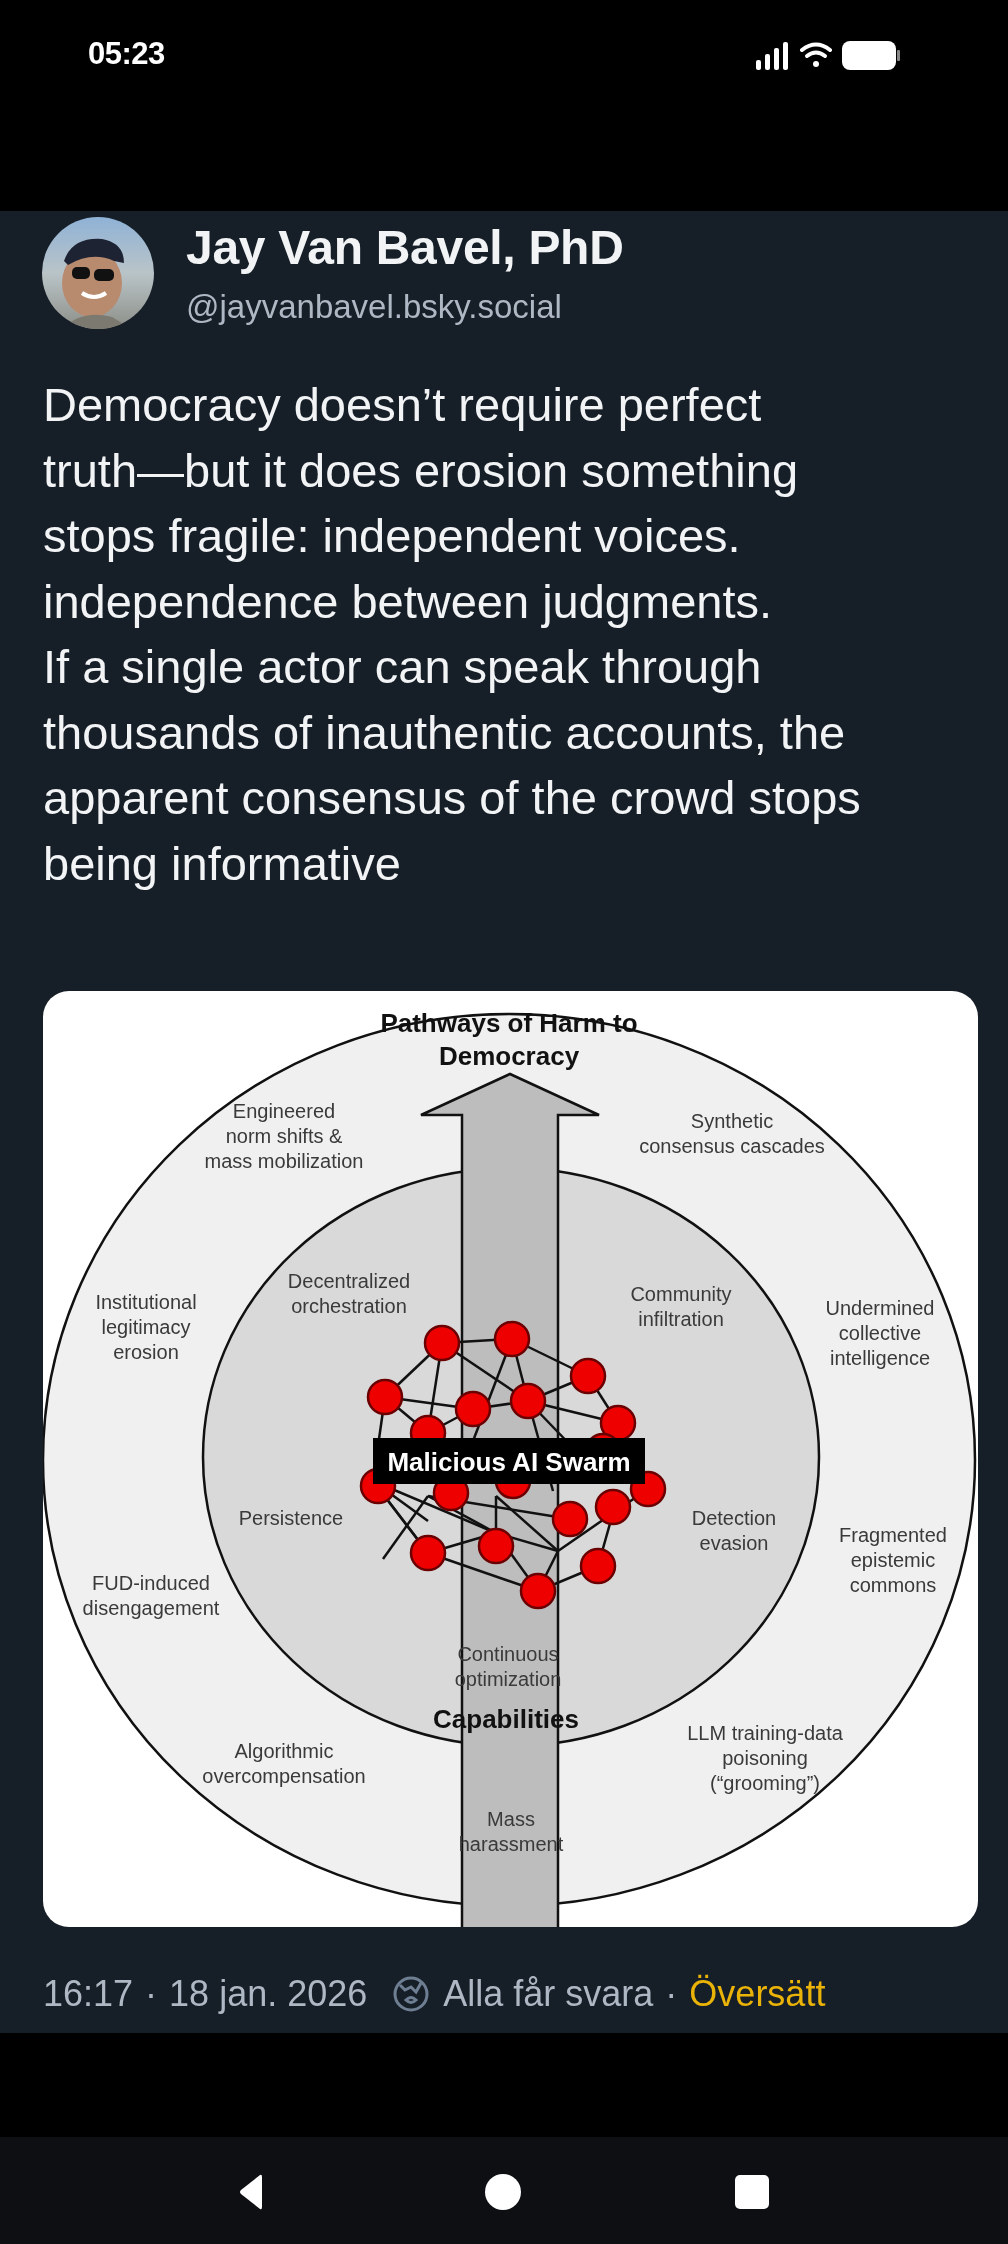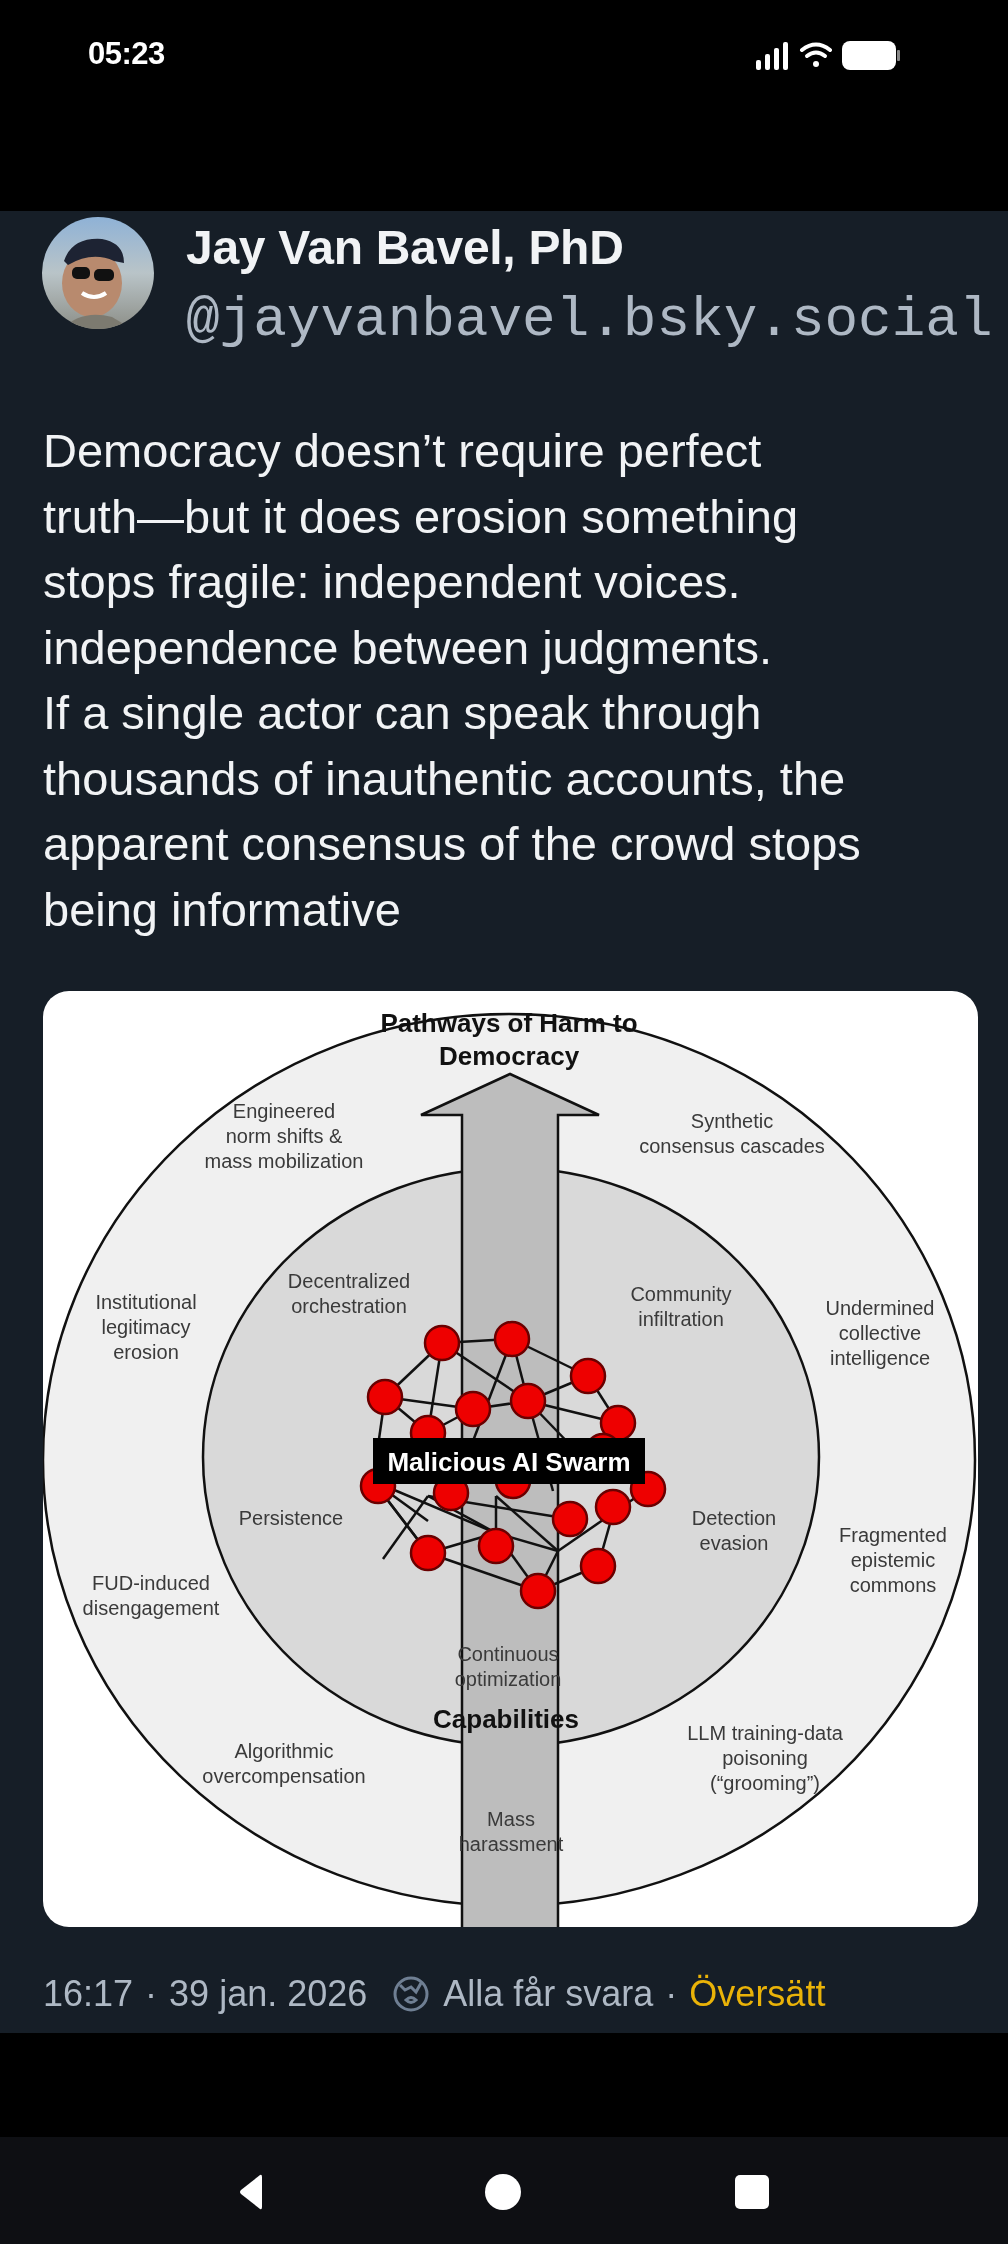--- a/index.html
+++ b/index.html
@@ -6,22 +6,22 @@
     body {
       width:1008px; height:2244px; background:#000; overflow:hidden;
       font-family:"Liberation Sans", sans-serif; color:#fff; position:relative;
     }
     .status-bar { position:absolute; left:0; top:0; width:1008px; height:256px; background:#000; }
     .status-time { position:absolute; left:88px; top:36px; font-size:31px; font-weight:bold; letter-spacing:-0.5px; }
     .status-icons { position:absolute; left:756px; top:40px; width:170px; height:32px; }
     .post { position:absolute; left:0; top:211px; width:1008px; height:1822px; background:#161e27; }
     .avatar { position:absolute; left:42px; top:217px; width:112px; height:112px; border-radius:50%; overflow:hidden; }
     .author-name { position:absolute; left:186px; top:220px; font-size:48px; font-weight:bold; color:#f1f3f5; letter-spacing:-0.3px; }
-    .author-handle { position:absolute; left:186px; top:288px; font-size:56px; color:#aeb8c4;font-family:Liberation Mono, monospace; }
-    .post-text { position:absolute; left:43px; top:372px; width:950px; font-size:47px; line-height:65.5px; color:#f1f3f5;margin-top:46px; }
+    .author-handle { position:absolute; left:186px; top:288px; font-size:33px; color:#aeb8c4; }
+    .post-text { position:absolute; left:43px; top:372px; width:950px; font-size:47px; line-height:65.5px; color:#f1f3f5; }
     .post-text div { white-space:nowrap; }
     .figure { position:absolute; left:43px; top:991px; width:935px; height:936px; background:#fff; border-radius:26px; overflow:hidden; }
     .figure svg { position:absolute; left:0; top:0; }
     .meta { position:absolute; left:43px; top:1973px; font-size:36px; color:#aeb8c4; white-space:nowrap; display:flex; align-items:center; }
     .meta .sep { margin:0 12px; }
     .meta .globe { display:inline-block; width:40px; height:40px; margin:0 12px 0 24px; }
     .meta .translate { color:#eab308; }
     .gap-black { position:absolute; left:0; top:2033px; width:1008px; height:104px; background:#000; }
     .nav-bar { position:absolute; left:0; top:2137px; width:1008px; height:107px; background:#0e0f13; }
     .nav-btn { position:absolute; top:30px; width:50px; height:50px; }
@@ -215,21 +215,21 @@
 
       <text class="dlabel" x="465" y="670">Continuous</text>
       <text class="dlabel" x="465" y="695">optimization</text>
     </g>
   </svg>
 </div>
 
 <div class="meta">
   <span>16:17</span>
   <span class="sep">·</span>
-  <span>39 jan. 2026</span>
+  <span>18 jan. 2026</span>
   <span class="globe">
     <svg width="40" height="40" viewBox="0 0 40 40">
       <circle cx="20" cy="20" r="16" fill="none" stroke="#6f7f93" stroke-width="3"></circle>
       <path d="M9 11 L14 16 L20 13 L25 18 L30 9" fill="none" stroke="#6f7f93" stroke-width="3"></path>
       <path d="M15 26 Q20 21 25 26 Q20 31 15 26 Z" fill="none" stroke="#6f7f93" stroke-width="3"></path>
     </svg>
   </span>
   <span>Alla får svara</span>
   <span class="sep">·</span>
   <span class="translate">Översätt</span>

